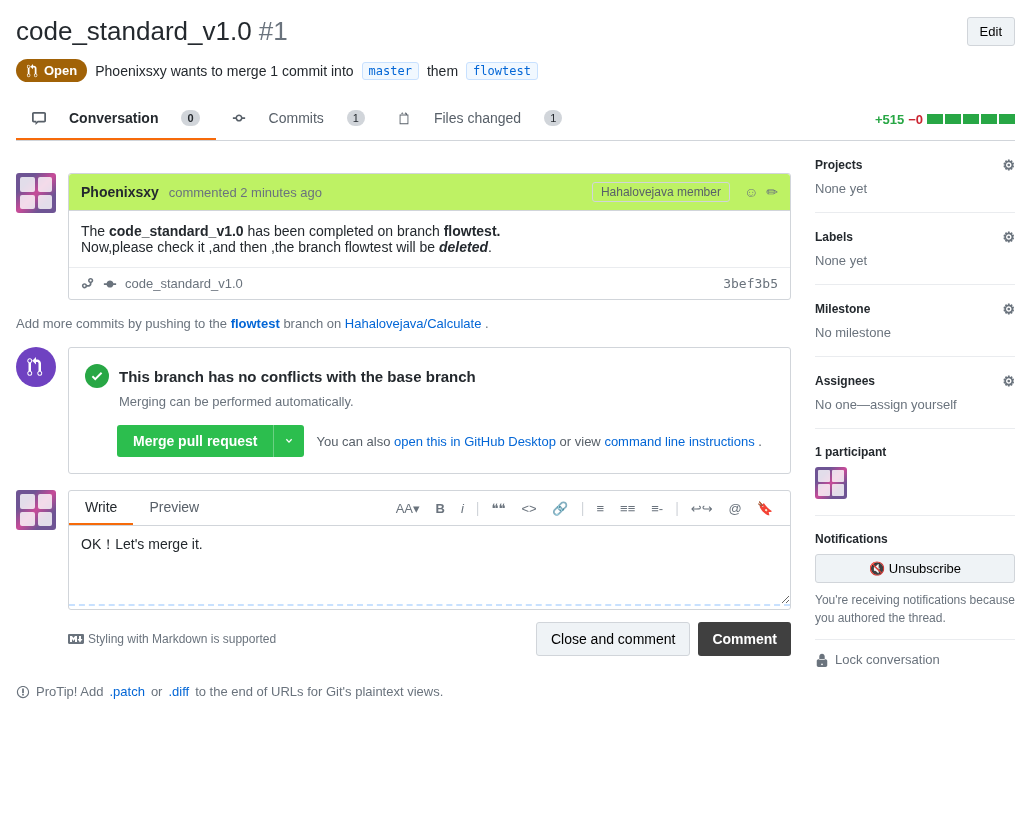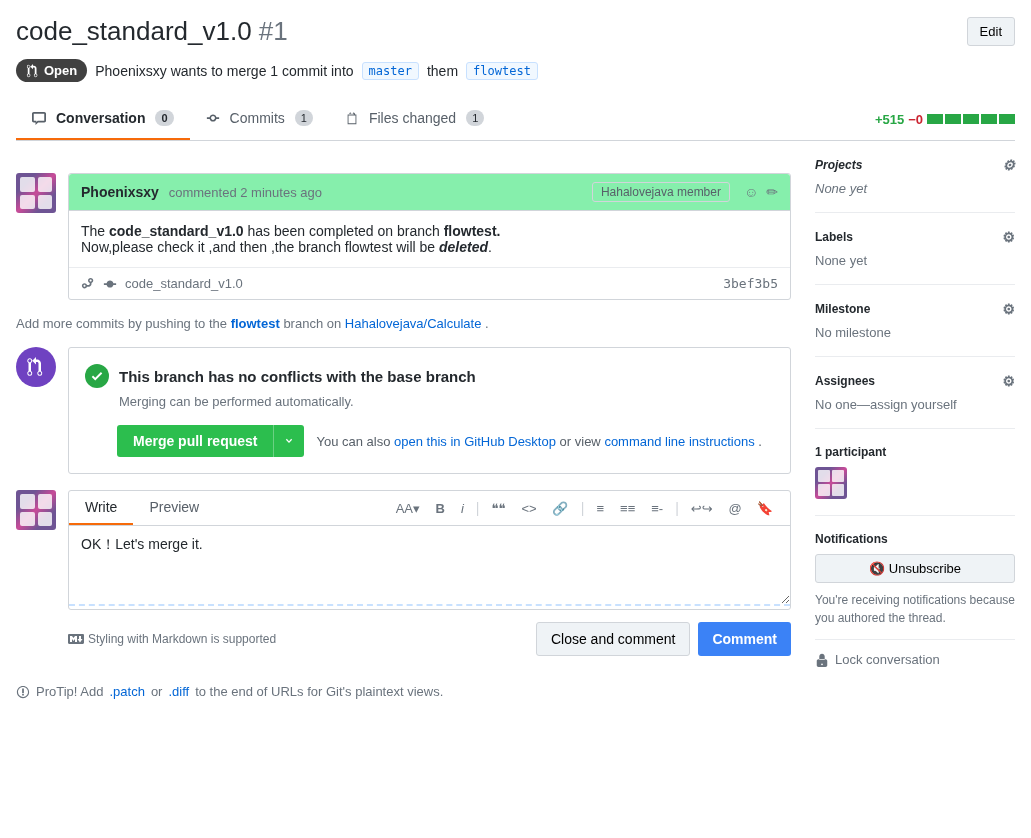--- a/index.html
+++ b/index.html
@@ -8,24 +8,24 @@
     .container { max-width: 1031px; margin: 0 auto; padding: 16px; }
     
     
     .pr-header { display: flex; align-items: center; justify-content: space-between; margin-bottom: 12px; }
     .pr-title { font-size: 26px; font-weight: 300; color: #24292e; }
     .pr-title .number { color: #6a737d; }
     .edit-btn { padding: 6px 12px; border: 1px solid #d1d5da; border-radius: 3px; background: #eff3f6; cursor: pointer; font-size: 13px; }
     
     
     .status-bar { display: flex; align-items: center; gap: 8px; margin-bottom: 16px; font-size: 14px; }
-    .open-badge { background: #404040; color: #fff; padding: 4px 10px; border-radius: 20px; font-size: 13px; font-weight: 600; display: flex; align-items: center; gap: 4px; }
+    .open-badge { background: #a16207; color: #fff; padding: 4px 10px; border-radius: 20px; font-size: 13px; font-weight: 600; display: flex; align-items: center; gap: 4px; }
     .open-badge svg { width: 14px; height: 14px; fill: white; }
     .branch-label { background: #f1f8ff; border: 1px solid #c8e1ff; border-radius: 3px; padding: 1px 6px; font-size: 12px; font-family: monospace; color: #0366d6; }
-    .tab { padding: 12px 16px; cursor: pointer; font-size: 14px; color: #586069; border-bottom: 2px solid transparent; display: flex; align-items: center; gap: 10px; text-decoration: none; }
+    .tab { padding: 12px 16px; cursor: pointer; font-size: 14px; color: #586069; border-bottom: 2px solid transparent; display: flex; align-items: center; gap: 23px; text-decoration: none; }
     .tab.active { color: #24292e; border-bottom: 2px solid #f66a0a; font-weight: 600; }
     .tab .count { background: #d1d5da; border-radius: 20px; padding: 2px 6px; font-size: 11px; color: #24292e; }
     
     
     .diff-stats { margin-left: auto; display: flex; align-items: center; gap: 4px; font-size: 13px; }
     .additions { color: #28a745; font-weight: 600; }
     .deletions { color: #cb2431; font-weight: 600; }
     .diff-bars { display: flex; gap: 2px; }
     .diff-bar-green { width: 16px; height: 10px; background: #28a745; }
     
@@ -33,21 +33,21 @@
     .main-layout { display: flex; gap: 24px; margin-top: 16px; }
     .main-content { flex: 1; min-width: 0; }
     .sidebar { width: 200px; flex-shrink: 0; }
     
     
     .comment-thread { display: flex; gap: 12px; margin-bottom: 16px; }
     .avatar-img { width: 40px; height: 40px; border-radius: 3px; background: linear-gradient(135deg, #6e5494 25%, #c84b98 50%, #6e5494 75%); display: grid; grid-template-columns: 1fr 1fr; gap: 3px; padding: 4px; }
     .avatar-block { background: rgba(255,255,255,0.8); border-radius: 2px; }
     
     .comment-box { flex: 1; border: 1px solid #d1d5da; border-radius: 3px; }
-    .comment-header { background: #86efac; border-bottom: 1px solid #d1d5da; padding: 8px 12px; display: flex; align-items: center; justify-content: space-between; border-radius: 3px 3px 0 0; }
+    .comment-header { background: #bef264; border-bottom: 1px solid #d1d5da; padding: 8px 12px; display: flex; align-items: center; justify-content: space-between; border-radius: 3px 3px 0 0; }
     .comment-author { font-weight: 600; color: #24292e; }
     .comment-time { color: #6a737d; font-size: 13px; margin-left: 6px; }
     .comment-badges { display: flex; align-items: center; gap: 14px; padding-left: 16px; }
     .member-badge { border: 1px solid #d1d5da; border-radius: 3px; padding: 2px 8px; font-size: 12px; color: #586069; }
     .comment-icons { display: flex; gap: 8px; color: #6a737d; cursor: pointer; }
     .comment-body { padding: 12px; }
     
     
     .commit-ref { display: flex; align-items: center; gap: 8px; padding: 8px 12px; color: #6a737d; font-size: 13px; border-top: 1px solid #eaecef; }
     .commit-hash { font-family: monospace; color: #6a737d; margin-left: auto; }
@@ -85,29 +85,29 @@
     .toolbar-sep { color: #d1d5da; }
     .write-textarea { width: 100%; min-height: 80px; padding: 10px 12px; border: none; resize: vertical; font-family: inherit; font-size: 14px; color: #24292e; outline: none; border-bottom: 2px dashed #c8e1ff; }
     .attach-note { padding: 6px 12px; font-size: 12px; color: #6a737d; border-top: 1px solid #eaecef; }
     .attach-note a { color: #0366d6; text-decoration: none; }
     
     
     .write-footer { display: flex; align-items: center; justify-content: space-between; padding: 12px 0; }
     .markdown-note { font-size: 12px; color: #6a737d; display: flex; align-items: center; gap: 4px; }
     .write-footer-actions { display: flex; gap: 8px; }
     .close-comment-btn { padding: 8px 14px; border: 1px solid #d1d5da; border-radius: 3px; background: #eff3f6; cursor: pointer; font-size: 14px; }
-    .comment-submit-btn { padding: 0 14px; border: none; border-radius: 3px; background: #3b82f6; color: white; cursor: pointer; font-size: 14px; font-weight: 600; }
+    .comment-submit-btn { padding: 0 14px; border: none; border-radius: 3px; background: #404040; color: white; cursor: pointer; font-size: 14px; font-weight: 600; }
     
     
     .protip { display: flex; align-items: center; gap: 6px; font-size: 13px; color: #6a737d; margin-top: 8px; }
     .protip a { color: #0366d6; text-decoration: none; }
     
     
     .sidebar-section { border-bottom: 1px solid #eaecef; padding: 16px 0; }
-    .sidebar-section:first-child { padding-top: 0; font-style: italic; }
+    .sidebar-section:first-child { padding-top: 0; }
     .sidebar-title { font-size: 12px; font-weight: 600; color: #24292e; margin-bottom: 8px; display: flex; align-items: center; justify-content: space-between; }
     .sidebar-value { font-size: 13px; color: #6a737d; }
     .gear-icon { color: #6a737d; cursor: pointer; font-size: 14px; }
     
     .participant-avatar { width: 32px; height: 32px; border-radius: 3px; background: linear-gradient(135deg, #6e5494 25%, #c84b98 50%, #6e5494 75%); display: grid; grid-template-columns: 1fr 1fr; gap: 2px; padding: 3px; }
     .participant-block { background: rgba(255,255,255,0.8); border-radius: 1px; }
     
     .notif-section { padding: 16px 0; }
     .notif-title { font-size: 12px; font-weight: 600; color: #24292e; margin-bottom: 8px; }
     .unsubscribe-btn { width: 100%; padding: 6px 12px; border: 1px solid #d1d5da; border-radius: 3px; background: #eff3f6; cursor: pointer; font-size: 13px; display: flex; align-items: center; justify-content: center; gap: 6px; margin-bottom: 8px; }

